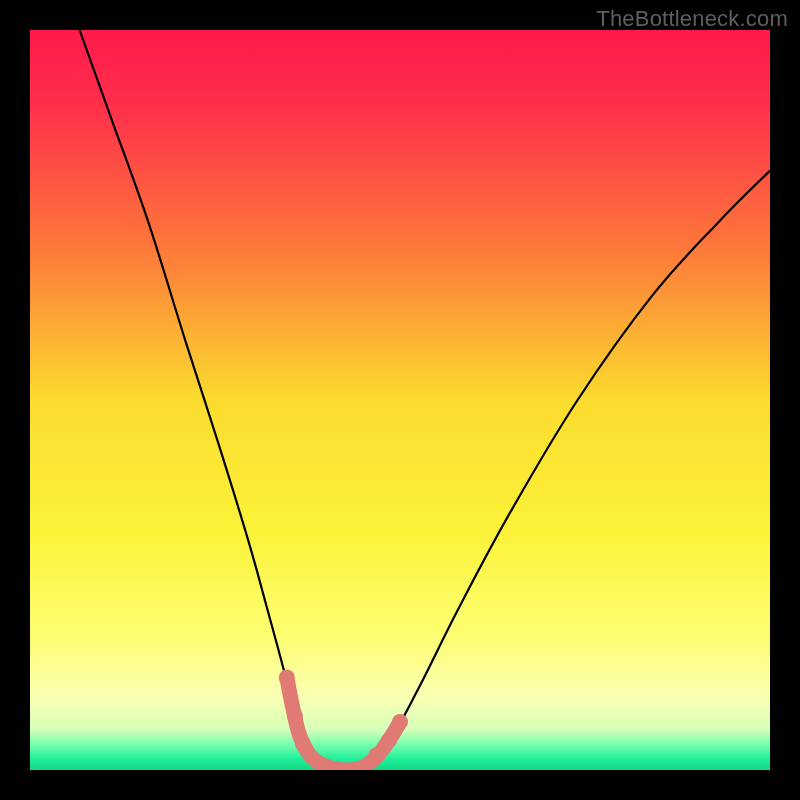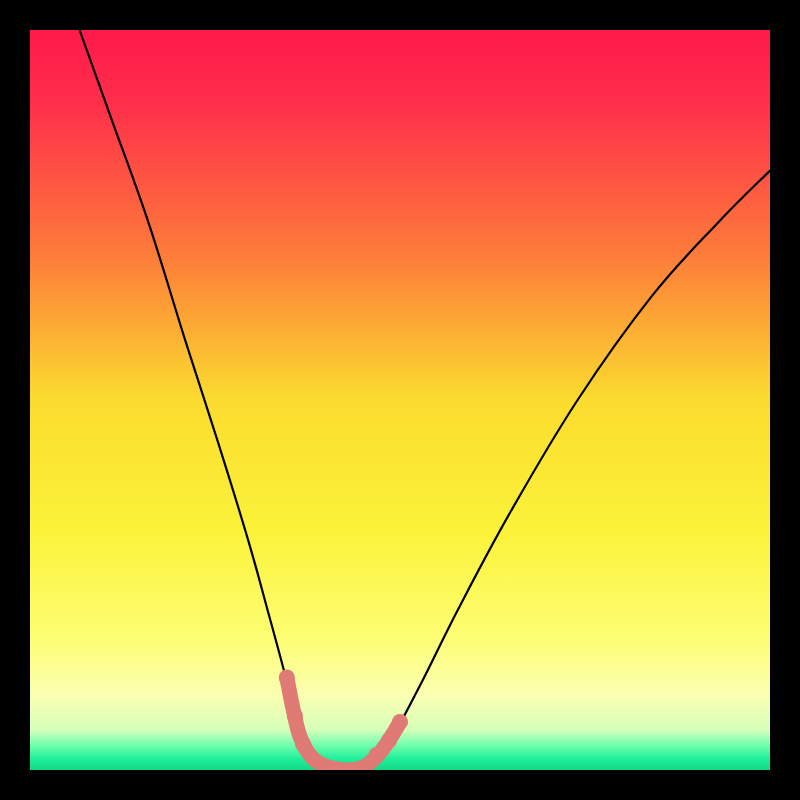--- a/index.html
+++ b/index.html
@@ -49,20 +49,21 @@
     left: 0;
     top: 0;
     width: 740px;
     height: 740px;
   }
 </style>
 </head>
 <body>
 
 <div class="frame">
+  <div class="watermark">TheBottleneck.com</div>
 
   <div class="plot">
 
     <svg class="bg" viewBox="0 0 740 740" preserveAspectRatio="none">
       <defs>
         <linearGradient id="grad" x1="0" y1="0" x2="0" y2="1">
             <stop offset="0%" stop-color="#ff1a4b"></stop>
             <stop offset="10%" stop-color="#ff2f4b"></stop>
             <stop offset="30%" stop-color="#fd7a3a"></stop>
             <stop offset="50%" stop-color="#fbdc2e"></stop>

